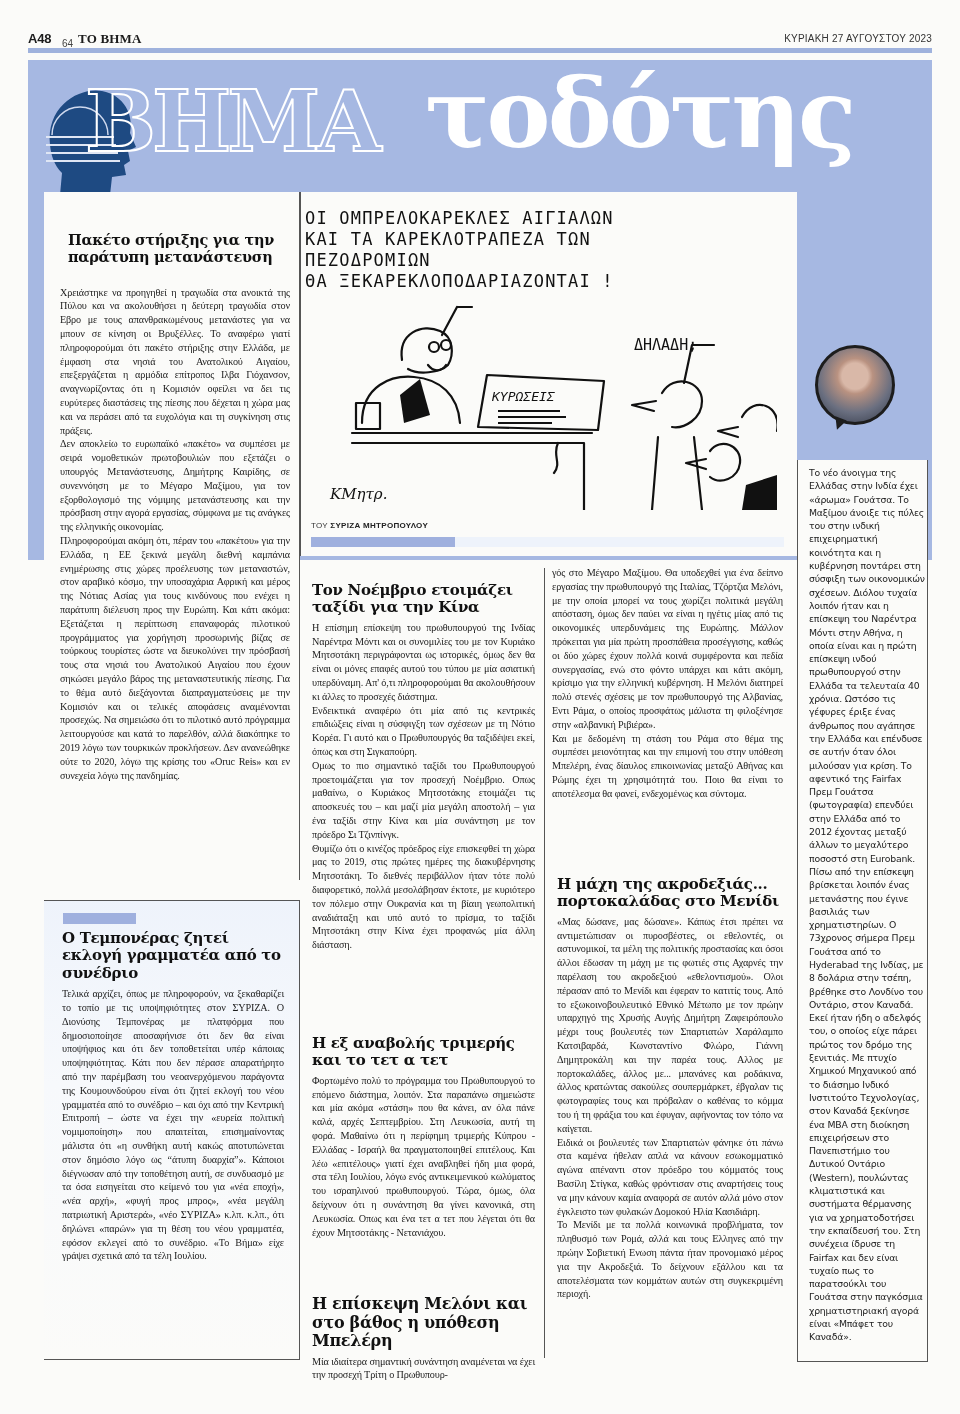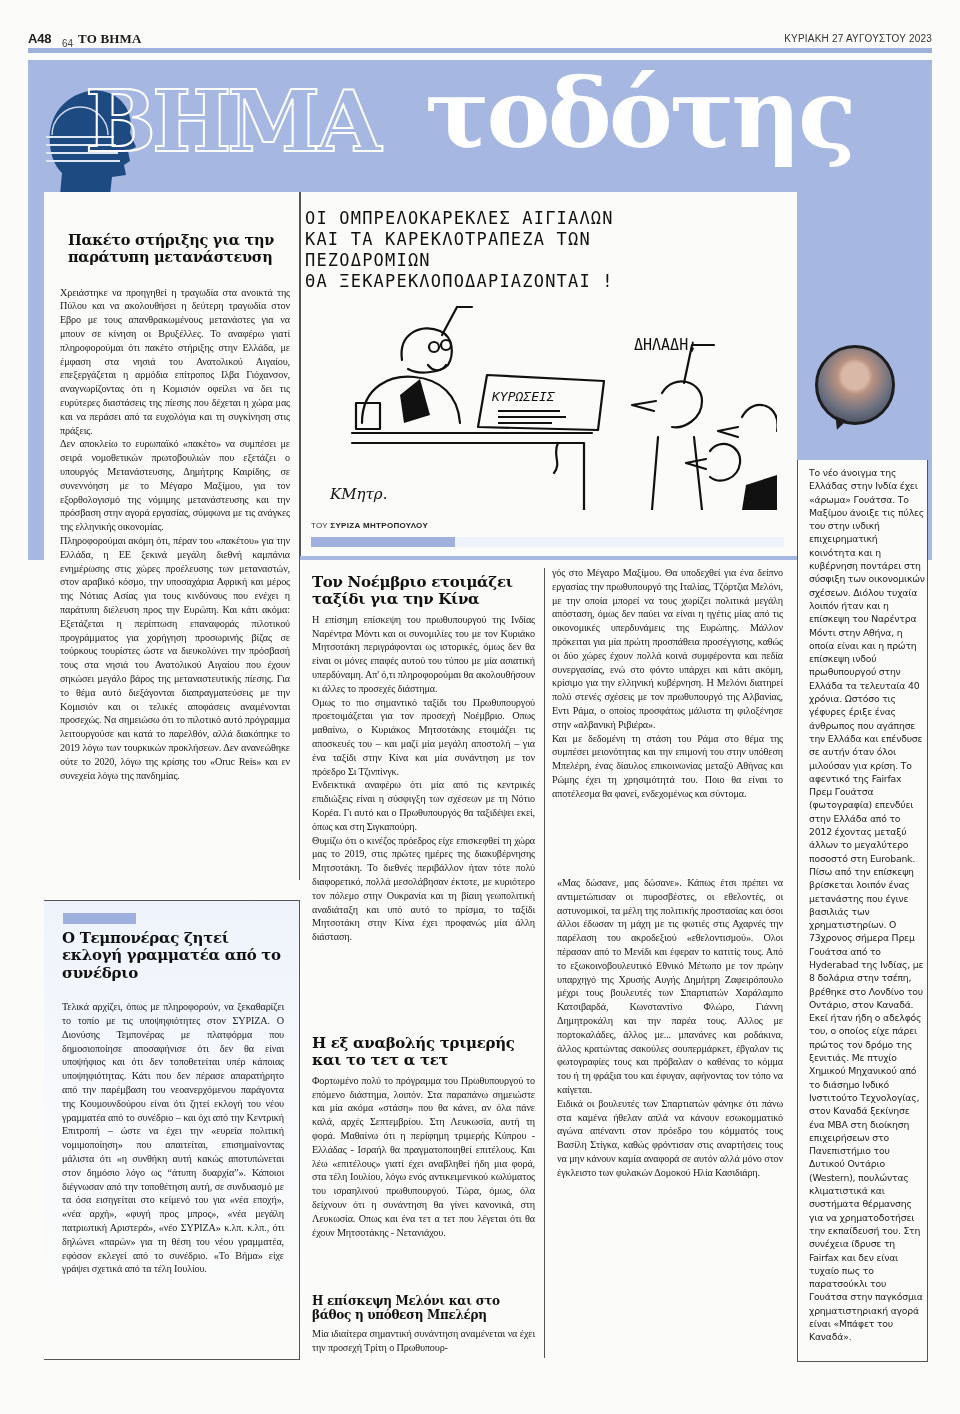--- a/index.html
+++ b/index.html
@@ -34,37 +34,37 @@
   .sans p { font-family: "DejaVu Sans", sans-serif; }
 
   
   #art1 { left: 60px; top: 232px; width: 230px; }
   #art1 h2 { font-size: 14.5px; margin-left: 8px; margin-bottom: 20px; }
 
   
   .box2 { position: absolute; left: 44px; top: 900px; width: 256px; height: 460px; border-top: 1px solid #555; border-right: 1px solid #555; border-bottom: 1px solid #555; background: linear-gradient(#eef3fb, #f7f9fc 40%, #fbfbf9); }
   .box2 .tag { position: absolute; left: 19px; top: 12px; width: 73px; height: 11px; background: #9fb0de; }
   #art2 { left: 62px; top: 930px; width: 222px; }
-  #art2 h2 { font-size: 15px; margin-bottom: 18px; }
+  #art2 h2 { font-size: 15px; margin-bottom: 5px; }
 
   
   .cartoon { position: absolute; left: 322px; top: 205px; width: 455px; height: 305px; }
   .cartoon-caption { position: absolute; left: 305px; top: 208px; width: 420px; font-family: "DejaVu Sans Mono", monospace; font-size: 17px; line-height: 21px; letter-spacing: 1.2px; color: #111; }
   .credit { position: absolute; left: 311px; top: 521px; font-family: "Liberation Sans", sans-serif; font-size: 8px; letter-spacing: 0.3px; color: #333; }
   .credit b { font-weight: bold; color: #222; }
   .credit-bar { position: absolute; left: 311px; top: 537px; width: 144px; height: 10px; background: #9fb0de; }
   .credit-bar2 { position: absolute; left: 455px; top: 537px; width: 329px; height: 10px; background: #eef3fb; }
 
   
   #art3 { left: 312px; top: 574px; width: 223px; }
-  #art3 h2 { font-size: 15px; margin-bottom: 4px; }
+  #art3 h2 { font-size: 15px; margin-bottom: 4px; margin-top: 8px; }
   #art4 { left: 312px; top: 1035px; width: 223px; }
   #art4 h2 { font-size: 15px; margin-bottom: 4px; }
   #art5 { left: 312px; top: 1295px; width: 223px; }
-  #art5 h2 { font-size: 12px; margin-bottom: 4px; }
+  #art5 h2 { font-size: 16px; margin-bottom: 4px; }
   #art6 { left: 552px; top: 566px; width: 231px; }
   .vrule { position: absolute; left: 544px; top: 568px; width: 1px; height: 790px; background: #555; }
   #art7 { left: 557px; top: 876px; width: 226px; }
   #art7 h2 { font-size: 15px; margin-bottom: 4px; }
 
   
   .photo { position: absolute; left: 815px; top: 345px; width: 80px; height: 80px; border-radius: 50%; border: 3px solid #1d1d1d; overflow: hidden; background: radial-gradient(circle at 50% 38%, #d9b8a8 0 22%, #b99281 30%, #6a6f80 62%, #2f3544 100%); }
   .photo-tail { position: absolute; left: 833px; top: 418px; width: 0; height: 0; border-left: 6px solid transparent; border-right: 6px solid transparent; border-top: 12px solid #1d1d1d; transform: rotate(20deg); }
   #art8 { left: 809px; top: 466px; width: 116px; }
   #art8 p { font-family: "DejaVu Sans", sans-serif; font-size: 9.3px; line-height: 13.3px; text-align: left; letter-spacing: -0.2px; color: #222; }
@@ -165,22 +165,22 @@
 <div class="credit">
   <span>ΤΟΥ</span>
   <b>ΣΥΡΙΖΑ ΜΗΤΡΟΠΟΥΛΟΥ</b>
 </div>
 <div class="credit-bar"></div>
 <div class="credit-bar2"></div>
 
 <div class="article" id="art3">
   <h2>Τον Νοέμβριο ετοιμάζει ταξίδι για την Κίνα</h2>
   <p>Η επίσημη επίσκεψη του πρωθυπουργού της Ινδίας Ναρέντρα Μόντι και οι συνομιλίες του με τον Κυριάκο Μητσοτάκη περιγράφονται ως ιστορικές, όμως δεν θα είναι οι μόνες επαφές αυτού του τύπου με μία ασιατική υπερδύναμη. Απ' ό,τι πληροφορούμαι θα ακολουθήσουν κι άλλες το προσεχές διάστημα.</p>
+  <p>Ενδεικτικά αναφέρω ότι μία από τις κεντρικές επιδιώξεις είναι η σύσφιγξη των σχέσεων με τη Νότιο Κορέα. Γι αυτό και ο Πρωθυπουργός θα ταξιδέψει εκεί, όπως και στη Σιγκαπούρη.</p>
   <p>Ομως το πιο σημαντικό ταξίδι του Πρωθυπουργού προετοιμάζεται για τον προσεχή Νοέμβριο. Οπως μαθαίνω, ο Κυριάκος Μητσοτάκης ετοιμάζει τις αποσκευές του – και μαζί μία μεγάλη αποστολή – για ένα ταξίδι στην Κίνα και μία συνάντηση με τον πρόεδρο Σι Τζινπίνγκ.</p>
-  <p>Ενδεικτικά αναφέρω ότι μία από τις κεντρικές επιδιώξεις είναι η σύσφιγξη των σχέσεων με τη Νότιο Κορέα. Γι αυτό και ο Πρωθυπουργός θα ταξιδέψει εκεί, όπως και στη Σιγκαπούρη.</p>
   <p>Θυμίζω ότι ο κινέζος πρόεδρος είχε επισκεφθεί τη χώρα μας το 2019, στις πρώτες ημέρες της διακυβέρνησης Μητσοτάκη. Το διεθνές περιβάλλον ήταν τότε πολύ διαφορετικό, πολλά μεσολάβησαν έκτοτε, με κυριότερο τον πόλεμο στην Ουκρανία και τη βίαιη γεωπολιτική αναδιάταξη και υπό αυτό το πρίσμα, το ταξίδι Μητσοτάκη στην Κίνα έχει προφανώς μία άλλη διάσταση.</p>
 </div>
 
 <div class="article" id="art4">
   <h2>Η εξ αναβολής τριμερής και το τετ α τετ</h2>
   <p>Φορτωμένο πολύ το πρόγραμμα του Πρωθυπουργού το επόμενο διάστημα, λοιπόν. Στα παραπάνω σημειώστε και μία ακόμα «στάση» που θα κάνει, αν όλα πάνε καλά, αρχές Σεπτεμβρίου. Στη Λευκωσία, αυτή τη φορά. Μαθαίνω ότι η περίφημη τριμερής Κύπρου - Ελλάδας - Ισραήλ θα πραγματοποιηθεί επιτέλους. Και λέω «επιτέλους» γιατί έχει αναβληθεί ήδη μια φορά, στα τέλη Ιουλίου, λόγω ενός αντικειμενικού κωλύματος του ισραηλινού πρωθυπουργού. Τώρα, όμως, όλα δείχνουν ότι η συνάντηση θα γίνει κανονικά, στη Λευκωσία. Οπως και ένα τετ α τετ που λέγεται ότι θα έχουν Μητσοτάκης - Νετανιάχου.</p>
 </div>
 
 <div class="article" id="art5">
   <h2>Η επίσκεψη Μελόνι και στο βάθος η υπόθεση Μπελέρη</h2>
@@ -188,21 +188,23 @@
 </div>
 
 <div class="vrule"></div>
 
 <div class="article" id="art6">
   <p>γός στο Μέγαρο Μαξίμου. Θα υποδεχθεί για ένα δείπνο εργασίας την πρωθυπουργό της Ιταλίας, Τζόρτζια Μελόνι, με την οποία μπορεί να τους χωρίζει πολιτικά μεγάλη απόσταση, όμως δεν παύει να είναι η ηγέτις μίας από τις οικονομικές υπερδυνάμεις της Ευρώπης. Μάλλον πρόκειται για μία πρώτη προσπάθεια προσέγγισης, καθώς οι δύο χώρες έχουν πολλά κοινά συμφέροντα και πεδία συνεργασίας, ενώ στο φόντο υπάρχει και κάτι ακόμη, κρίσιμο για την ελληνική κυβέρνηση. Η Μελόνι διατηρεί πολύ στενές σχέσεις με τον πρωθυπουργό της Αλβανίας, Εντι Ράμα, ο οποίος προσφάτως μάλιστα τη φιλοξένησε στην «αλβανική Ριβιέρα».</p>
   <p>Και με δεδομένη τη στάση του Ράμα στο θέμα της συμπέσει μειονότητας και την επιμονή του στην υπόθεση Μπελέρη, ένας δίαυλος επικοινωνίας μεταξύ Αθήνας και Ρώμης έχει τη χρησιμότητά του. Ποιο θα είναι το αποτέλεσμα θα φανεί, ενδεχομένως και σύντομα.</p>
 </div>
 
 <div class="article" id="art7">
+  <h2>Η μάχη της ακροδεξιάς... πορτοκαλάδας στο Μενίδι</h2>
   <p>«Μας δώσανε, μας δώσανε». Κάπως έτσι πρέπει να αντιμετώπισαν οι πυροσβέστες, οι εθελοντές, οι αστυνομικοί, τα μέλη της πολιτικής προστασίας και όσοι άλλοι έδωσαν τη μάχη με τις φωτιές στις Αχαρνές την παρέλαση του ακροδεξιού «εθελοντισμού». Ολοι πέρασαν από το Μενίδι και έφεραν το κατιτίς τους. Από το εξωκοινοβουλευτικό Εθνικό Μέτωπο με τον πρώην υπαρχηγό της Χρυσής Αυγής Δημήτρη Ζαφειρόπουλο μέχρι τους βουλευτές των Σπαρτιατών Χαράλαμπο Κατσιβαρδά, Κωνσταντίνο Φλώρο, Γιάννη Δημητροκάλη και την παρέα τους. Αλλος με πορτοκαλάδες, άλλος με... μπανάνες και ροδάκινα, άλλος κρατώντας σακούλες σουπερμάρκετ, έβγαλαν τις φωτογραφίες τους και πρόβαλαν ο καθένας το κόμμα του ή τη φράξια του και έφυγαν, αφήνοντας τον τόπο να καίγεται.</p>
   <p>Ειδικά οι βουλευτές των Σπαρτιατών φάνηκε ότι πάνω στα καμένα ήθελαν απλά να κάνουν εσωκομματικό αγώνα απέναντι στον πρόεδρο του κόμματός τους Βασίλη Στίγκα, καθώς φρόντισαν στις αναρτήσεις τους να μην κάνουν καμία αναφορά σε αυτόν αλλά μόνο στον έγκλειστο των φυλακών Δομοκού Ηλία Κασιδιάρη.</p>
+  <p>Το Μενίδι με τα πολλά κοινωνικά προβλήματα, τον πληθυσμό των Ρομά, αλλά και τους Ελληνες από την πρώην Σοβιετική Ενωση πάντα ήταν προνομιακό μέρος για την Ακροδεξιά. Το δείχνουν εξάλλου και τα αποτελέσματα των κομμάτων αυτών στη συγκεκριμένη περιοχή.</p>
 </div>
 
 <div class="photo"></div>
 <div class="photo-tail"></div>
 <div class="article sans" id="art8">
   <p>Το νέο άνοιγμα της Ελλάδας στην Ινδία έχει «άρωμα» Γουάτσα. Το Μαξίμου άνοιξε τις πύλες του στην ινδική επιχειρηματική κοινότητα και η κυβέρνηση ποντάρει στη σύσφιξη των οικονομικών σχέσεων. Διόλου τυχαία λοιπόν ήταν και η επίσκεψη του Ναρέντρα Μόντι στην Αθήνα, η οποία είναι και η πρώτη επίσκεψη ινδού πρωθυπουργού στην Ελλάδα τα τελευταία 40 χρόνια. Ωστόσο τις γέφυρες έριξε ένας άνθρωπος που αγάπησε την Ελλάδα και επένδυσε σε αυτήν όταν όλοι μιλούσαν για κρίση. Το αφεντικό της Fairfax Πρεμ Γουάτσα (φωτογραφία) επενδύει στην Ελλάδα από το 2012 έχοντας μεταξύ άλλων το μεγαλύτερο ποσοστό στη Eurobank. Πίσω από την επίσκεψη βρίσκεται λοιπόν ένας μετανάστης που έγινε βασιλιάς των χρηματιστηρίων. Ο 73χρονος σήμερα Πρεμ Γουάτσα από το Hyderabad της Ινδίας, με 8 δολάρια στην τσέπη, βρέθηκε στο Λονδίνο του Οντάριο, στον Καναδά. Εκεί ήταν ήδη ο αδελφός του, ο οποίος είχε πάρει πρώτος τον δρόμο της ξενιτιάς. Με πτυχίο Χημικού Μηχανικού από το διάσημο Ινδικό Ινστιτούτο Τεχνολογίας, στον Καναδά ξεκίνησε ένα MBA στη διοίκηση επιχειρήσεων στο Πανεπιστήμιο του Δυτικού Οντάριο (Western), πουλώντας κλιματιστικά και συστήματα θέρμανσης για να χρηματοδοτήσει την εκπαίδευσή του. Στη συνέχεια ίδρυσε τη Fairfax και δεν είναι τυχαίο πως το παρατσούκλι του Γουάτσα στην παγκόσμια χρηματιστηριακή αγορά είναι «Μπάφετ του Καναδά».</p>
 </div>
 
 </body></html>

